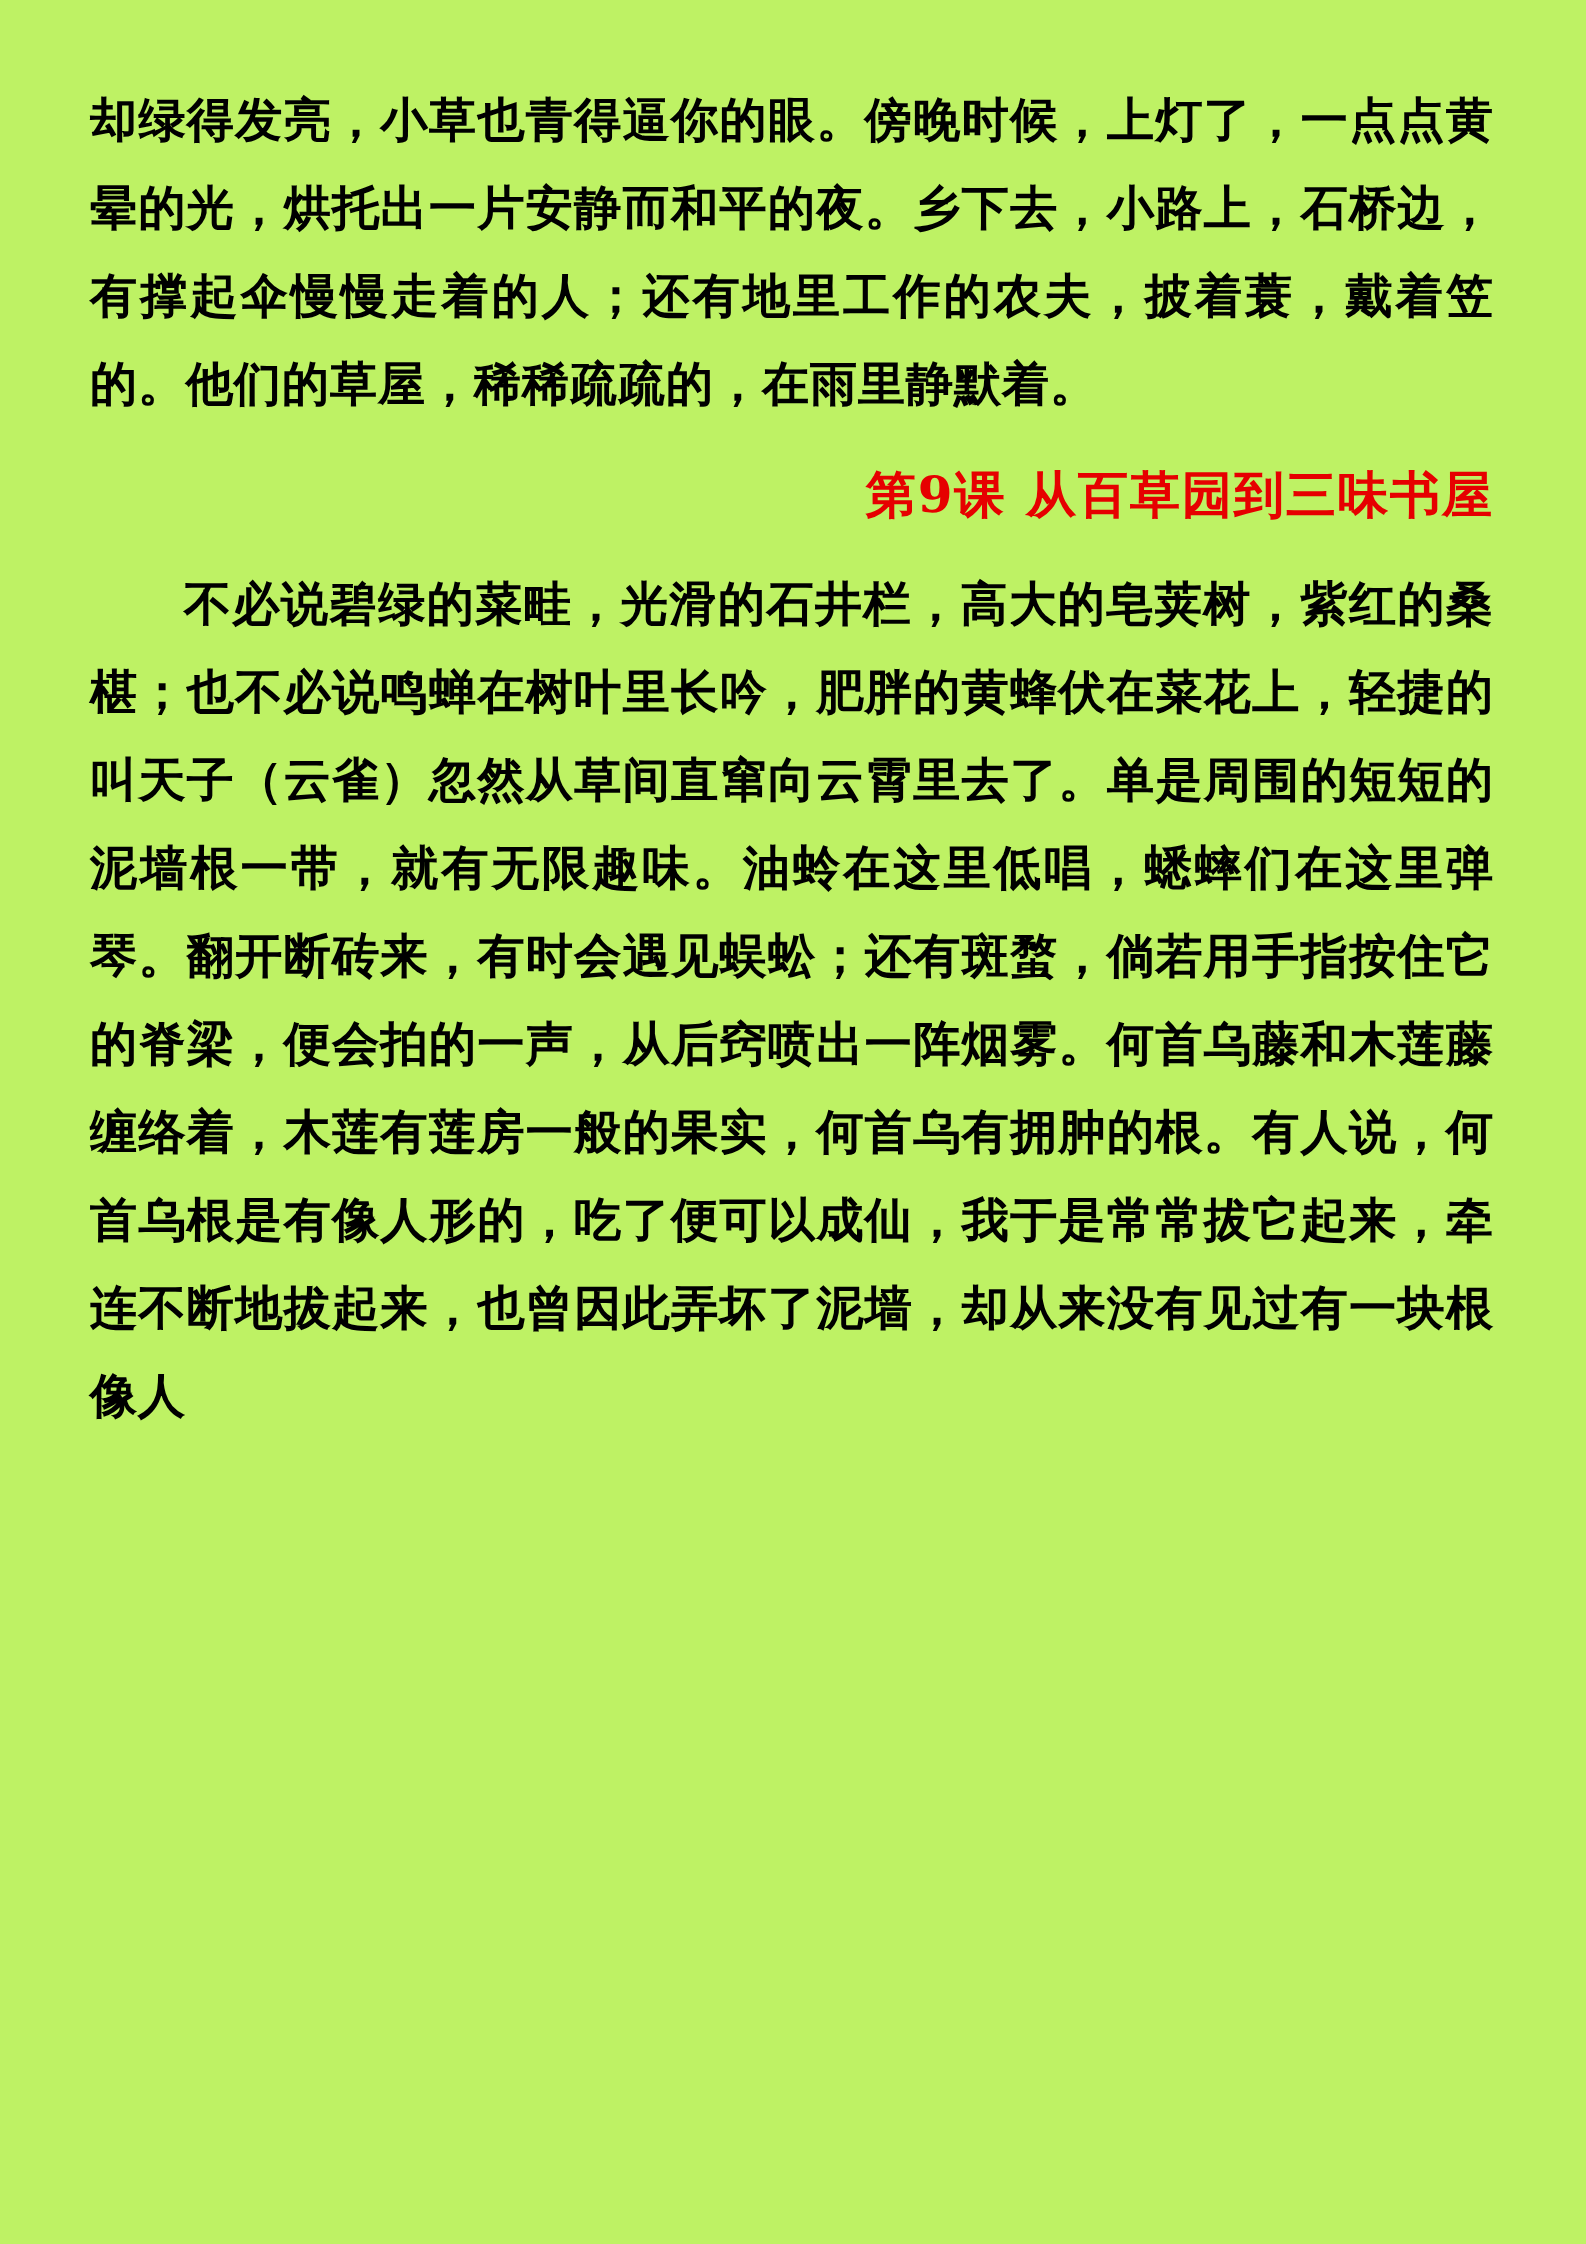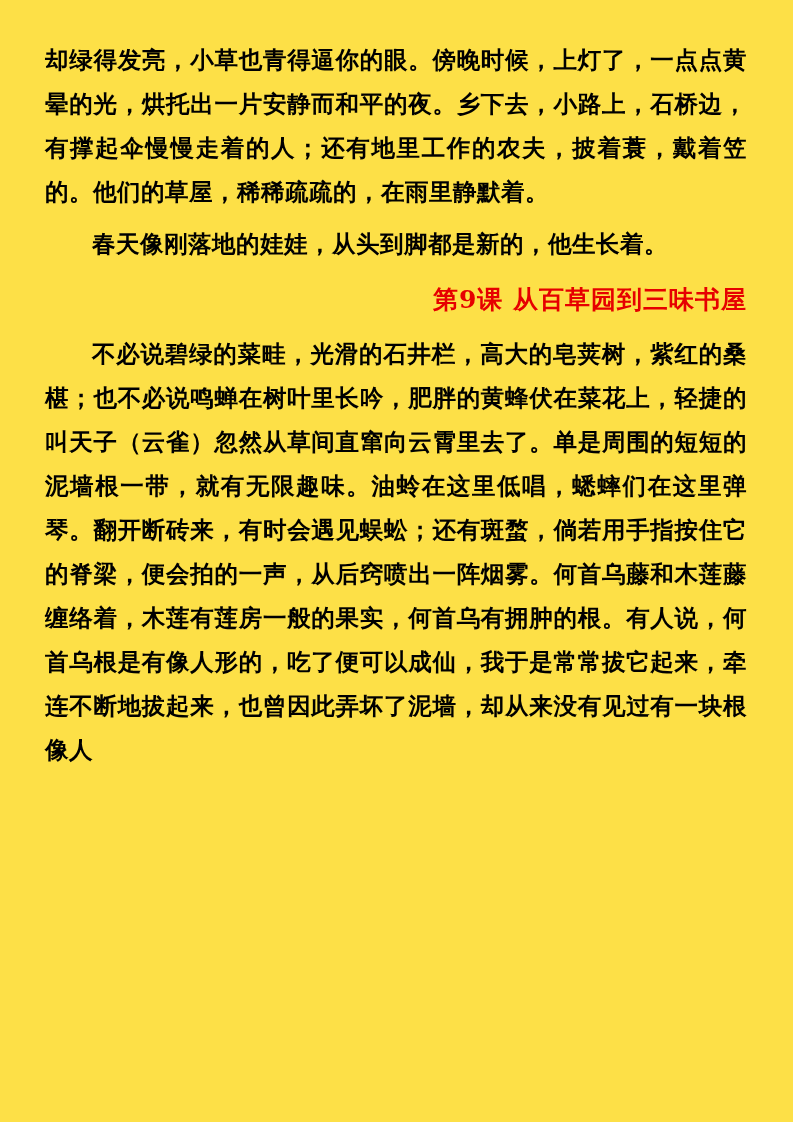--- a/index.html
+++ b/index.html
@@ -5,21 +5,21 @@
   html, body {
     margin: 0;
     padding: 0;
     background: #ffffff;
   }
   .page {
     position: relative;
     width: 793px;
     height: 1122px;
     margin: 0 auto;
-    background: #fde047;
+    background: #bef264;
     box-sizing: border-box;
     padding: 38px 46px 0 45px;
     overflow: hidden;
     font-family: "DejaVu Serif", "Liberation Serif", serif;
     color: #000000;
   }
   .para {
     margin: 0 0 8px 0;
     font-size: 23.5px;
     line-height: 44px;
@@ -43,21 +43,20 @@
   }
 </style>
 </head>
 <body>
 
 <div class="page">
 
   <p class="para">却绿得发亮，小草也青得逼你的眼。傍晚时候，上灯了，一点点黄晕的光，烘托出一片安静而和平的夜。乡下去，小路上，石桥边，有撑起伞慢慢走着的人；还有地里工作的农夫，披着蓑，戴着笠的。他们的草屋，稀稀疏疏的，在雨里静默着。</p>
 
 
-  <p class="para indent">春天像刚落地的娃娃，从头到脚都是新的，他生长着。</p>
 
 
 
   <h2 class="lesson-heading" style="color: rgb(230, 0, 0);">第9课 从百草园到三味书屋</h2>
 
   <p class="para indent">不必说碧绿的菜畦，光滑的石井栏，高大的皂荚树，紫红的桑椹；也不必说鸣蝉在树叶里长吟，肥胖的黄蜂伏在菜花上，轻捷的叫天子（云雀）忽然从草间直窜向云霄里去了。单是周围的短短的泥墙根一带，就有无限趣味。油蛉在这里低唱，蟋蟀们在这里弹琴。翻开断砖来，有时会遇见蜈蚣；还有斑蝥，倘若用手指按住它的脊梁，便会拍的一声，从后窍喷出一阵烟雾。何首乌藤和木莲藤缠络着，木莲有莲房一般的果实，何首乌有拥肿的根。有人说，何首乌根是有像人形的，吃了便可以成仙，我于是常常拔它起来，牵连不断地拔起来，也曾因此弄坏了泥墙，却从来没有见过有一块根像人</p>
 
 </div>
 
 </body></html>

